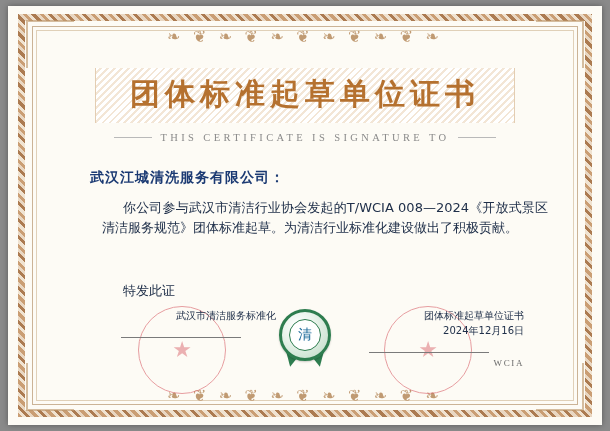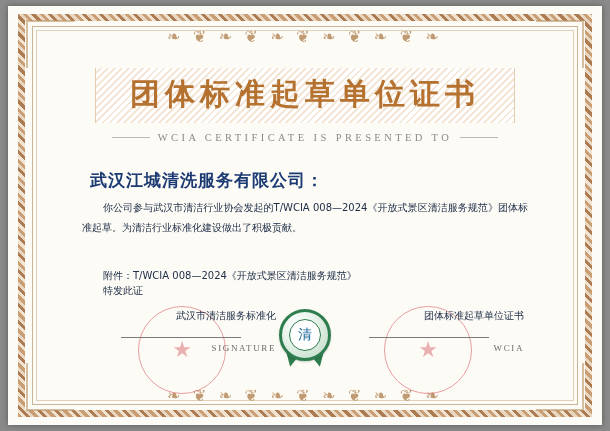--- a/index.html
+++ b/index.html
@@ -121,31 +121,31 @@
     background: #b9b9b9;
     vertical-align: middle;
     margin: 0 8px 3px 8px;
   }
 
   
   .recipient {
     position: absolute;
     left: 82px;
     top: 163px;
-    font-size: 17px;
+    font-size: 14px;
     font-weight: bold;
     color: #1b3a73;
     letter-spacing: 1px;
     font-family: "DejaVu Sans", sans-serif;
   }
   .para {
     position: absolute;
-    left: 74px;
+    left: 94px;
     width: 446px;
-    font-size: 10px;
+    font-size: 13px;
     line-height: 20px;
     color: #20304a;
     font-family: "DejaVu Sans", sans-serif;
     text-align: justify;
   }
   .para.p1 { top: 192px; text-indent: 21px; }
   .para.p2 { top: 231px; text-indent: 21px; margin-top: 44px; }
   .para.p3 { top: 260px; text-indent: 21px; }
 
   
@@ -257,44 +257,43 @@
     <div class="corner br"></div>
 
     <div class="flourish top">❧ ❦ ❧ ❦ ❧ ❦ ❧ ❦ ❧ ❦ ❧</div>
     <div class="flourish bottom">❧ ❦ ❧ ❦ ❧ ❦ ❧ ❦ ❧ ❦ ❧</div>
 
     <div class="title-wrap">
       <div class="title-bg">
         <div class="title-text">团体标准起草单位证书</div>
       </div>
       <div class="subtitle">
-        <span class="sub-rule"></span><span>WCIA CERTIFICATE IS PRESENTED TO</span><span class="sub-rule"></span>
+        <span class="sub-rule"></span><span>THIS CERTIFICATE IS SIGNATURE TO</span><span class="sub-rule"></span>
       </div>
     </div>
 
     <div class="recipient">武汉江城清洗服务有限公司：</div>
     <div class="para p1">你公司参与武汉市清洁行业协会发起的T/WCIA 008—2024《开放式景区清洁服务规范》团体标准起草。为清洁行业标准化建设做出了积极贡献。</div>
     <div class="para p2">特发此证</div>
-    <div class="para p3">附件：T/WCIA 008—2024《开放式景区清洁服务规范》</div>
 
     <div class="seal left">
       <span class="seal-star">★</span>
     </div>
     <div class="seal right">
       <span class="seal-star">★</span>
     </div>
 
     <div class="sig left">
       <div>武汉市清洁服务标准化</div>
       <div class="sig-line"></div>
-      <div class="sig-label">SIGNATURE</div>
     </div>
 
     <div class="sig right">
       <div>团体标准起草单位证书</div>
+      <div>2024年12月16日</div>
       <div class="sig-line"></div>
       <div class="sig-label">WCIA</div>
     </div>
 
     <div class="badge">
       <div class="ribbon-l"></div>
       <div class="ribbon-r"></div>
       <div class="badge-circle">
         <div class="badge-inner"></div>
         <div class="badge-glyph">清</div>

